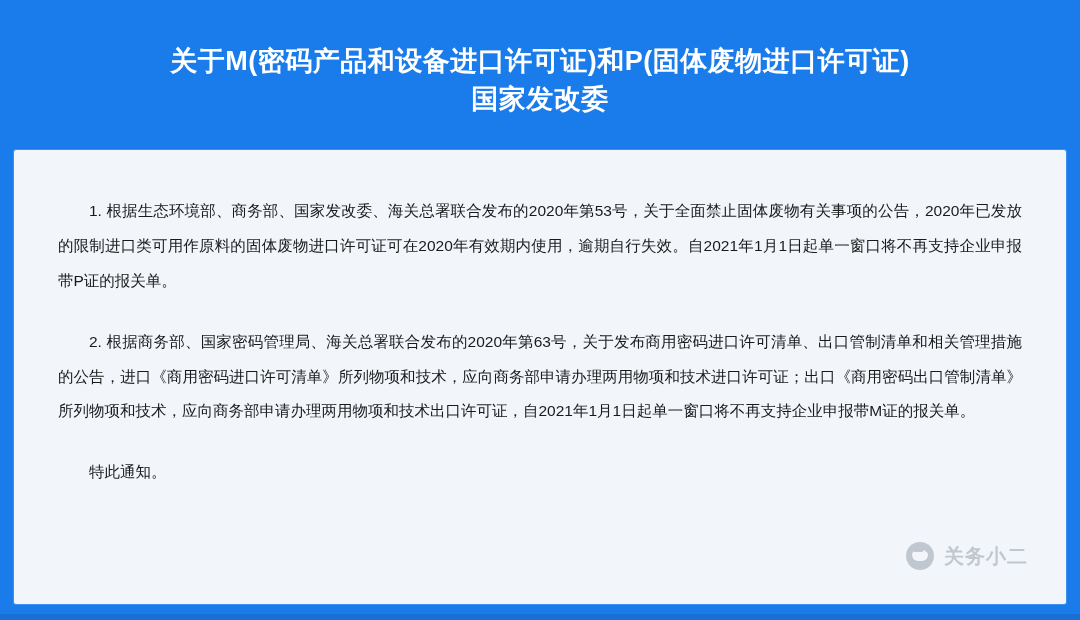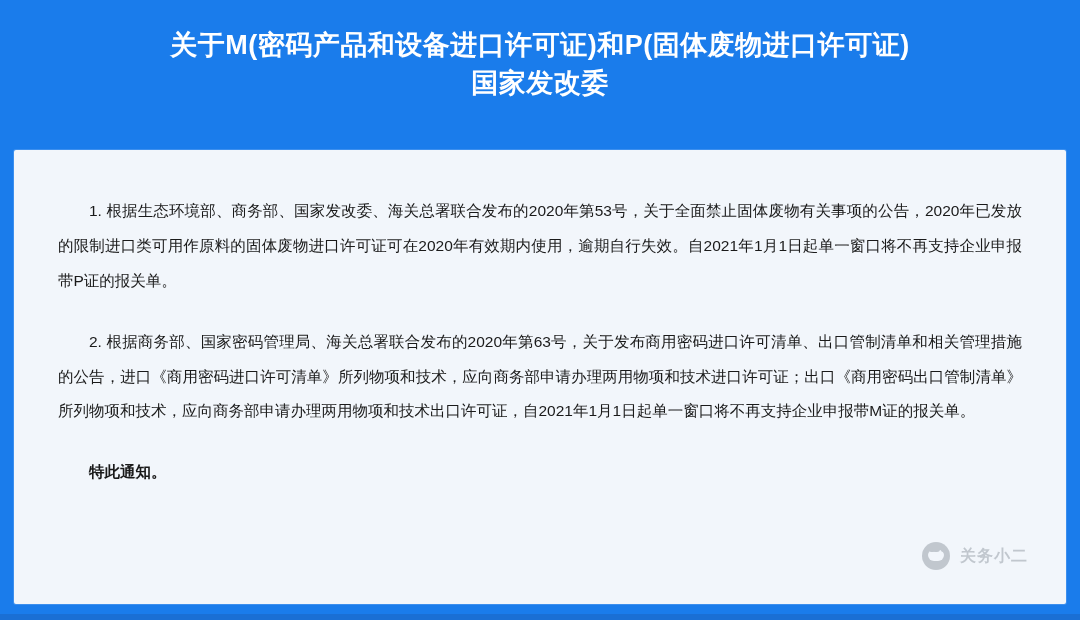--- a/index.html
+++ b/index.html
@@ -13,21 +13,21 @@
     font-family: "Liberation Sans", "DejaVu Sans", sans-serif;
     overflow: hidden;
     position: relative;
   }
   .page {
     position: absolute;
     inset: 0;
     background: linear-gradient(180deg, #1a7ceb 0%, #1a7ceb 100%);
   }
   .title-block {
-    padding: 26px 60px 18px 60px;
+    padding: 42px 60px 18px 60px;
     text-align: center;
   }
   .title-line {
     color: #ffffff;
     font-size: 27px;
     font-weight: bold;
     line-height: 38px;
     letter-spacing: 0.5px;
   }
   .card {
@@ -48,21 +48,20 @@
     margin: 0 0 26px 0;
     color: #1a1a1a;
     font-size: 15.5px;
     line-height: 2.25;
     text-align: justify;
     text-justify: inter-ideograph;
     text-indent: 2em;
   }
   p.para:last-child {
     margin-bottom: 0;
-    font-weight: bold;
   }
   .watermark {
     position: absolute;
     right: 38px;
     bottom: 34px;
     display: flex;
     align-items: center;
     gap: 10px;
     opacity: 0.55;
   }
@@ -90,21 +89,21 @@
     left: 10px;
     top: 4px;
     width: 8px;
     height: 6px;
     border-radius: 4px;
     background: #9aa2ab;
     box-shadow: -4px 1px 0 -1px #9aa2ab, 8px 1px 0 -1px #9aa2ab;
   }
   .wm-text {
     color: #9aa2ab;
-    font-size: 16px;
+    font-size: 20px;
     letter-spacing: 1px;
     font-weight: bold;
   }
   .bottom-bar {
     position: absolute;
     left: 0;
     right: 0;
     bottom: 0;
     height: 6px;
     background: #1a6fd4;

